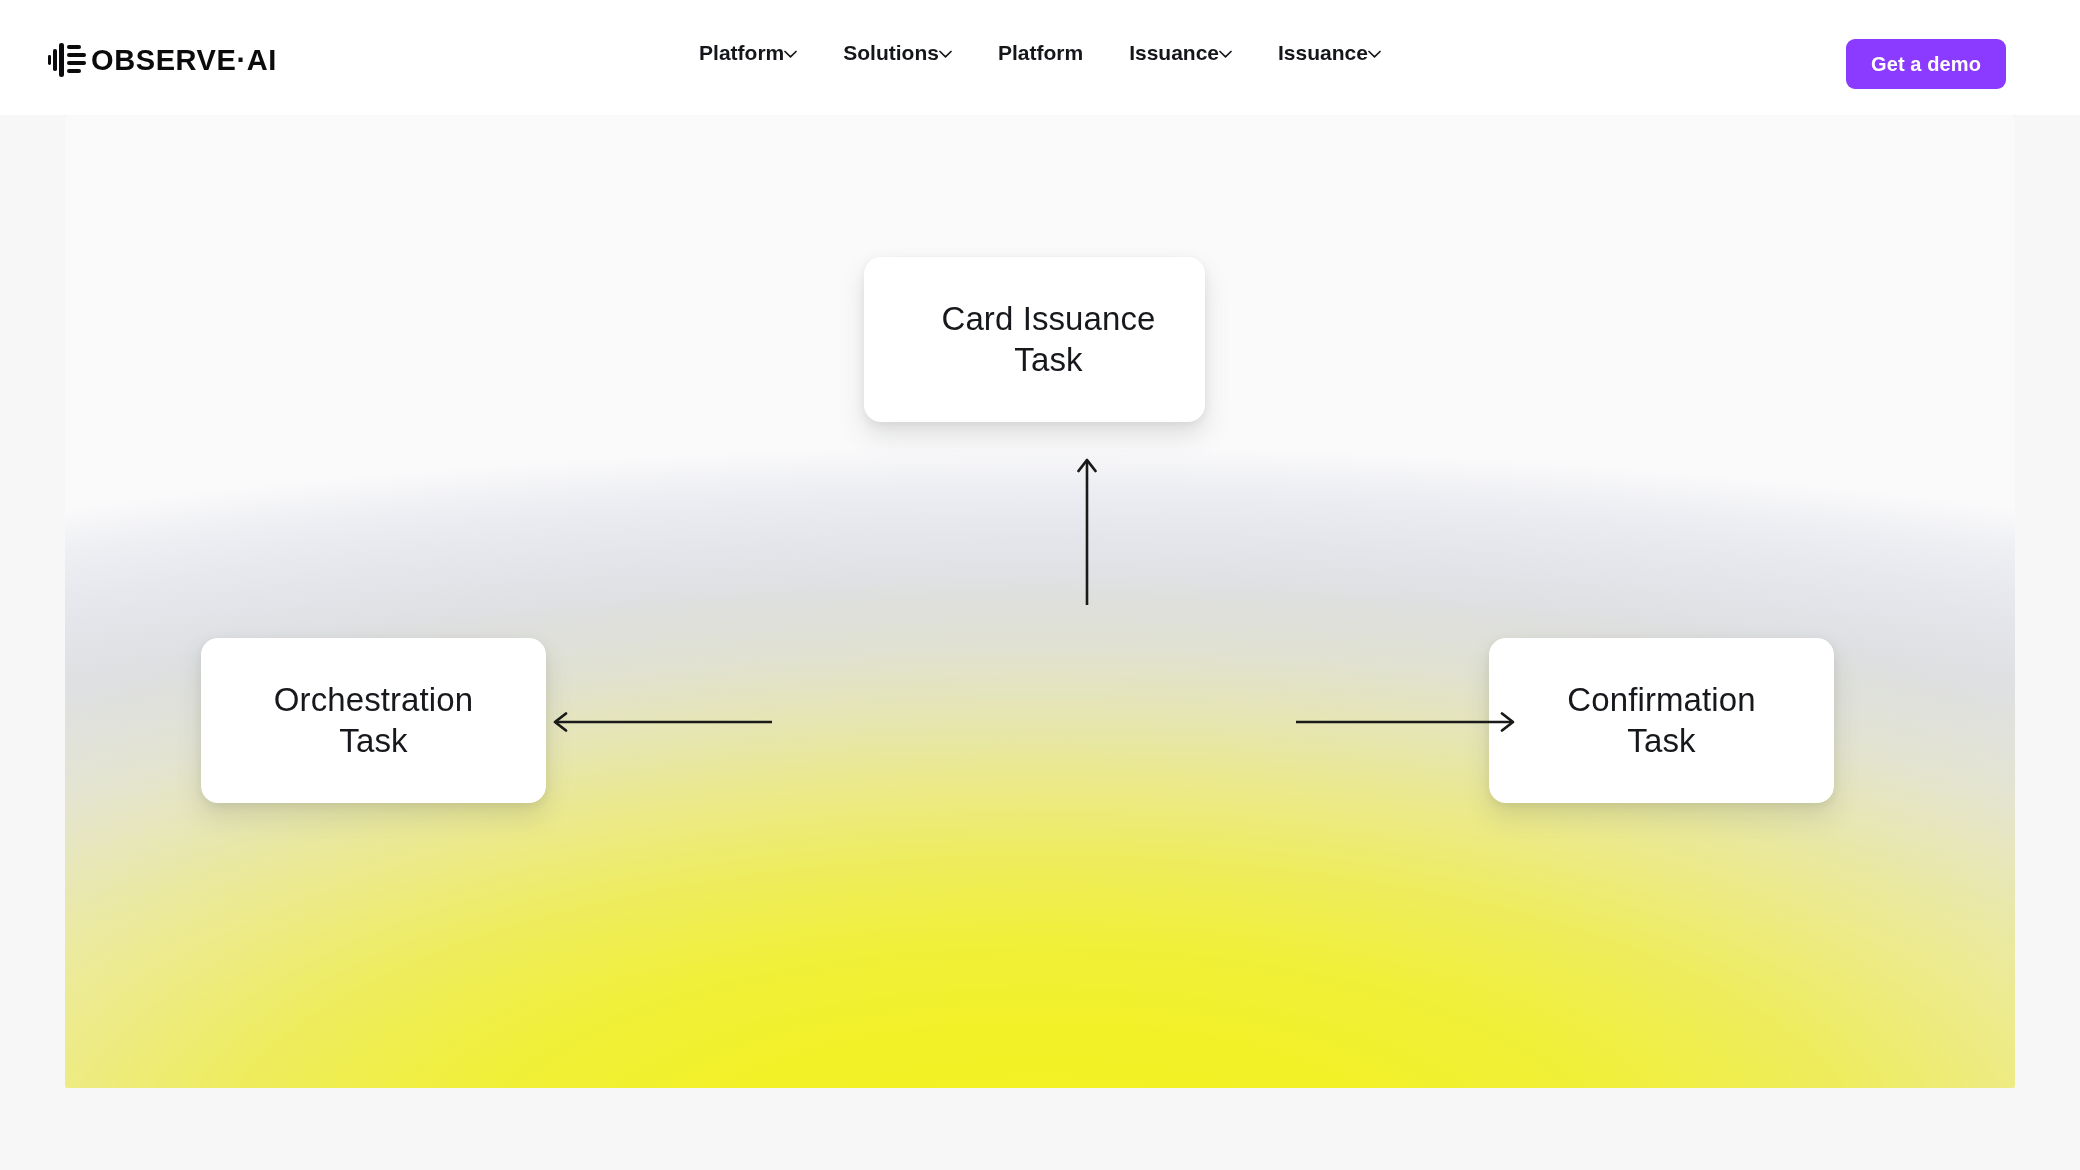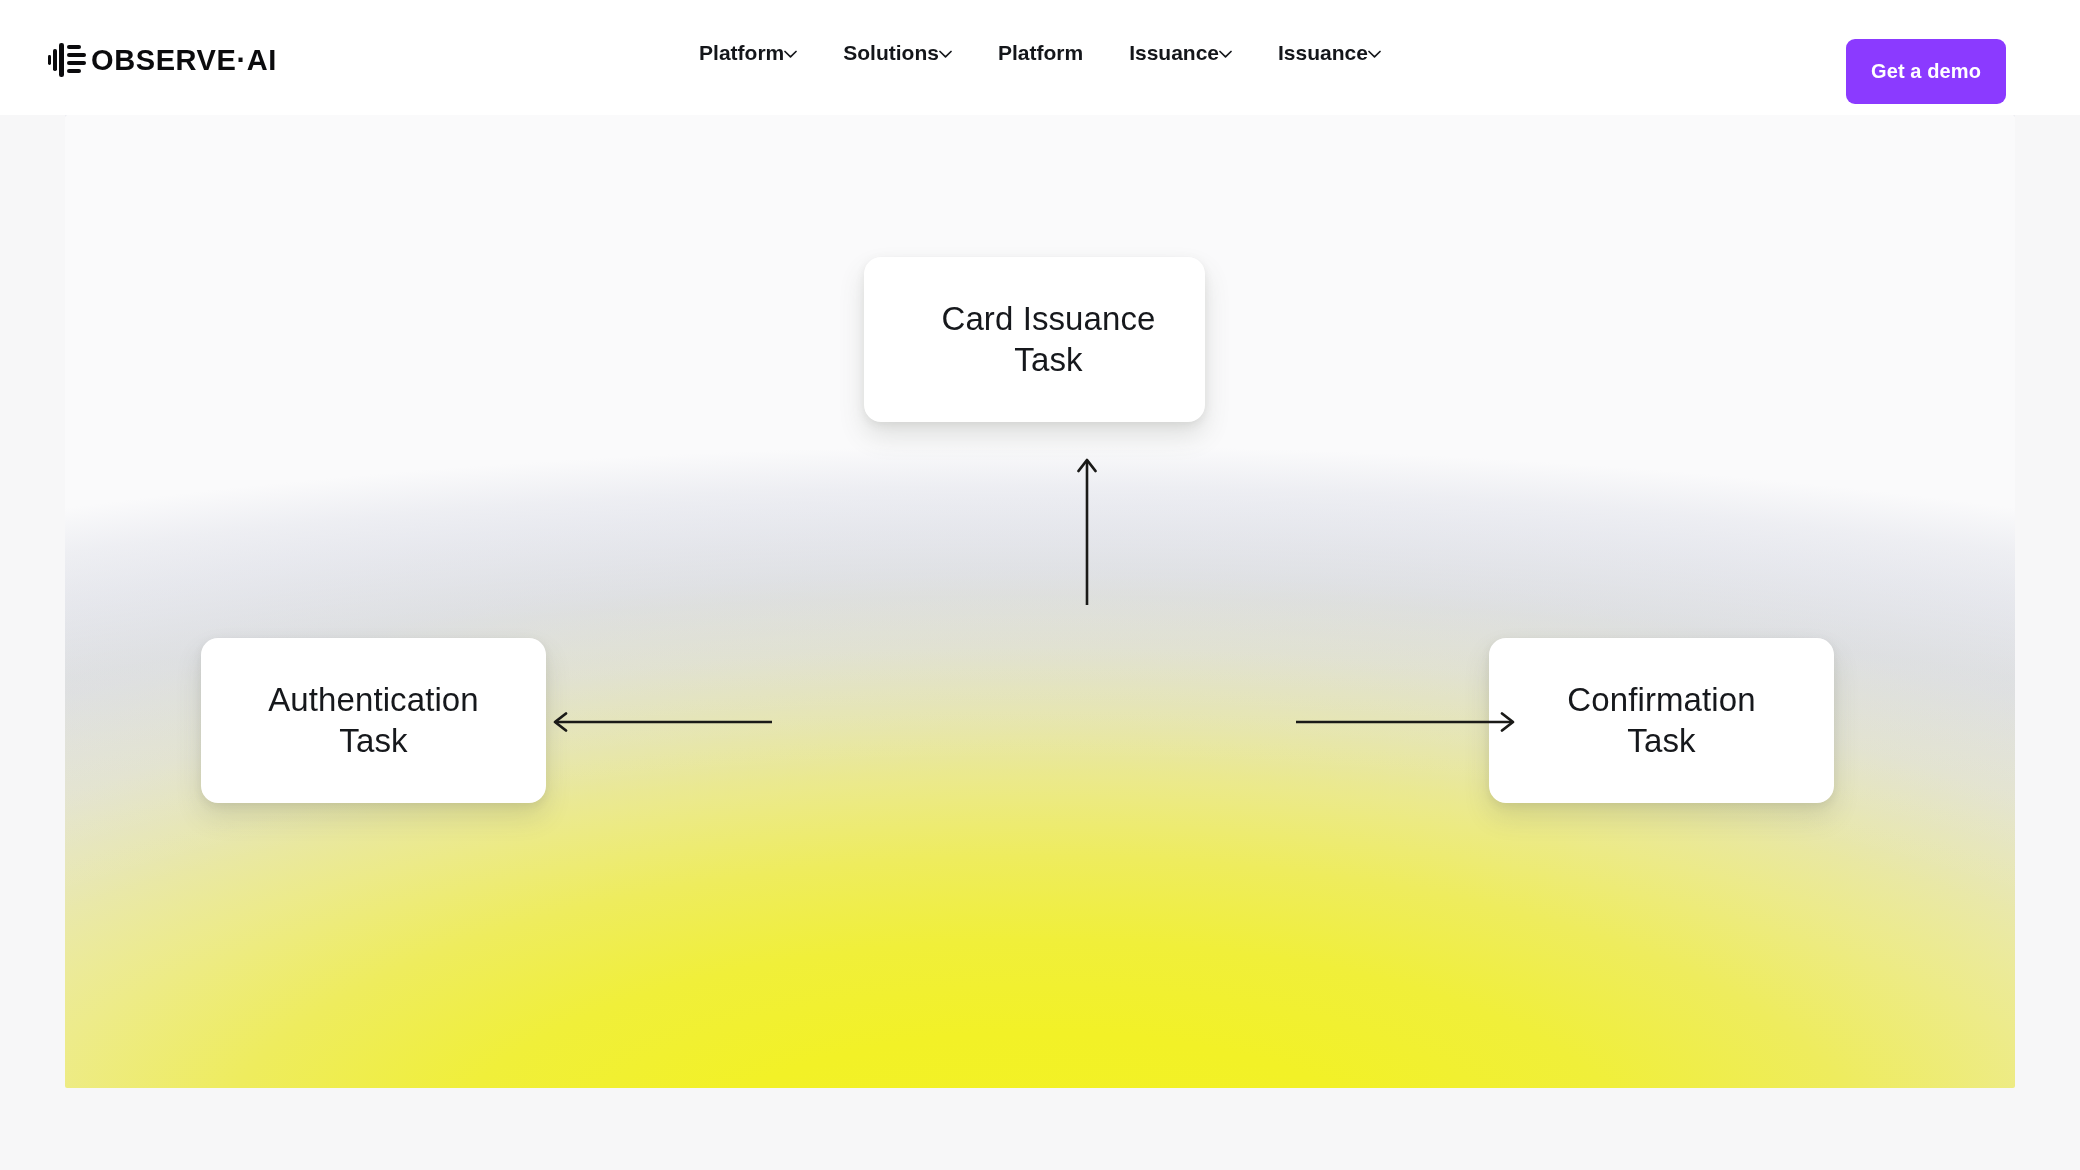--- a/index.html
+++ b/index.html
@@ -75,21 +75,21 @@
     display: inline-block;
     flex: 0 0 auto;
     margin-top: 2px;
   }
   .chev svg { display: block; }
 
   .cta-demo {
     position: absolute;
     right: 74px;
     top: 39px;
-    height: 65px;
+    height: 50px;
     padding: 0 25px;
     display: flex;
     align-items: center;
     justify-content: center;
     background: #8b3aff;
     color: #ffffff;
     border: none;
     border-radius: 9px;
     font-family: "Liberation Sans", sans-serif;
     font-size: 20px;
@@ -287,21 +287,21 @@
 
     <div class="node node-top">
       <span>
         <span>Card Issuance</span><br>
         <span>Task</span>
       </span>
     </div>
 
     <div class="node node-left">
       <span>
-        <span>Authentication</span><br>
+        <span>Orchestration</span><br>
         <span>Task</span>
       </span>
     </div>
 
     <div class="node node-right">
       <span>
         <span>Confirmation</span><br>
         <span>Task</span>
       </span>
     </div>

